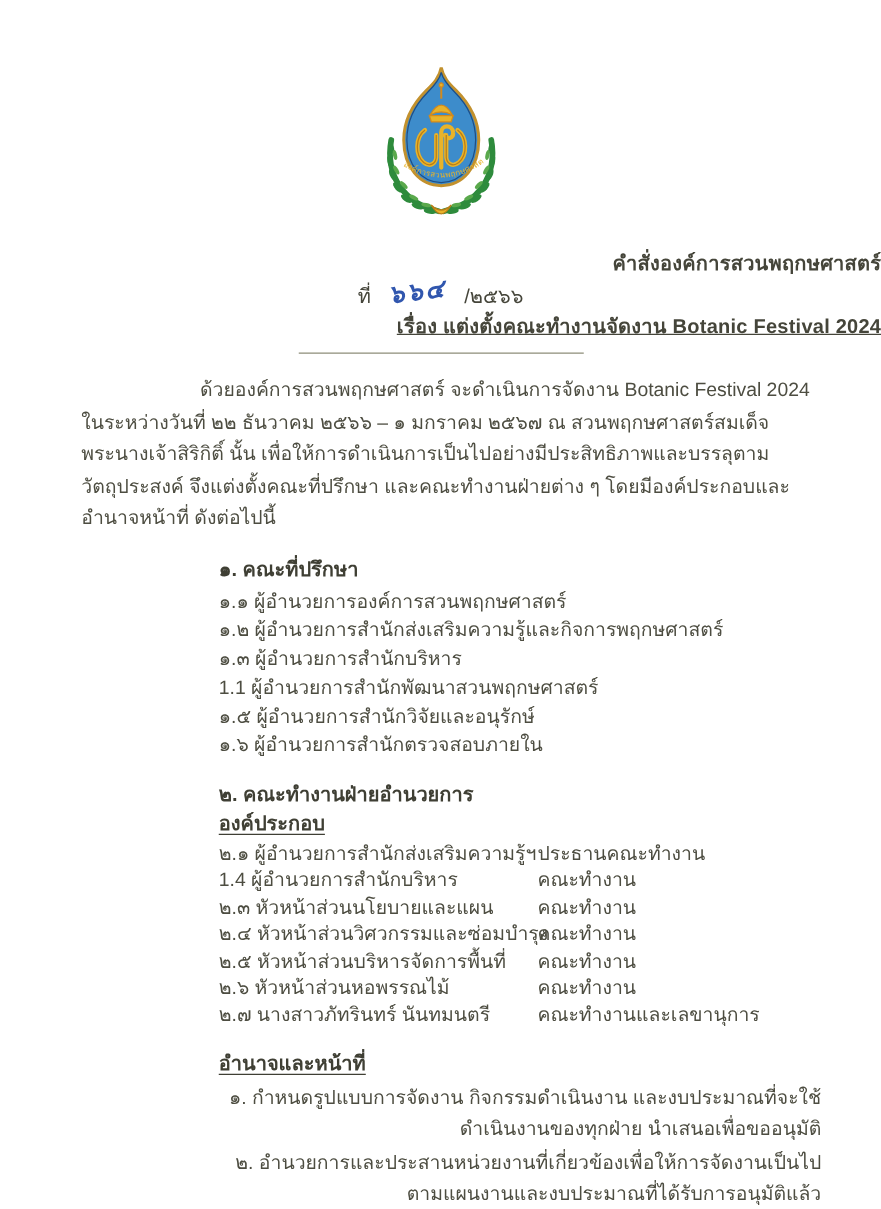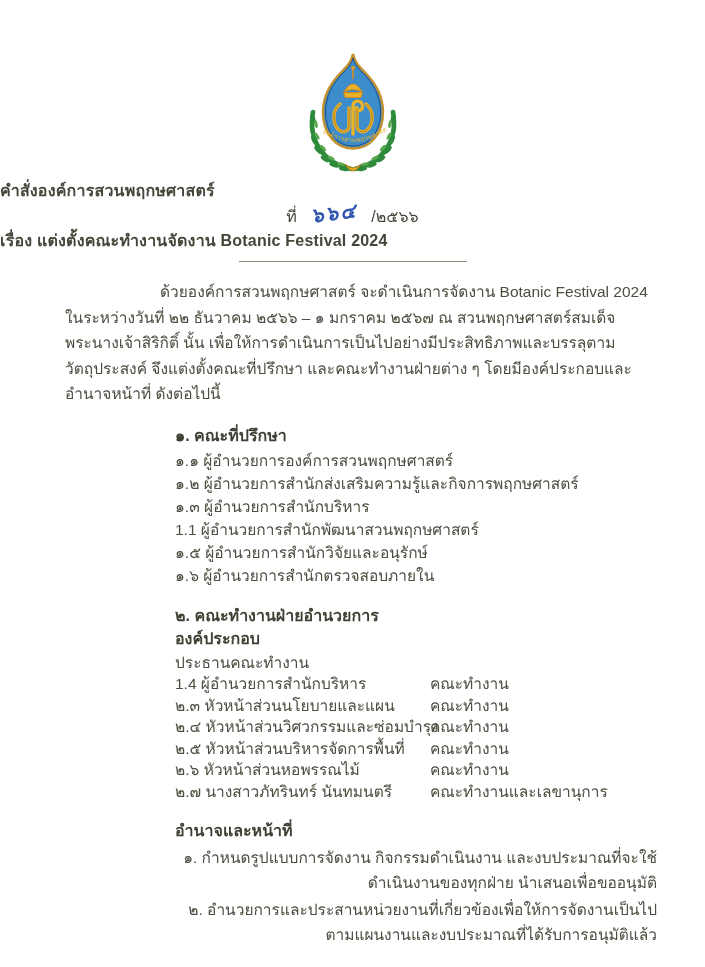--- a/index.html
+++ b/index.html
@@ -15,41 +15,41 @@
     background:#ffffff;
     color:#4d4d41;
     overflow:hidden;
   }
   .logo-wrap{
     width:100%;
     display:flex;justify-content:center;
     padding-top:52px;
   }
   .doc-head{
-    text-align:left;
-    margin-top:1px;
+    text-align:right;
+    margin-top:22px;
     line-height:23px;
     font-size:16px;
     color:#45453a;
   }
   .doc-title{font-weight:700;letter-spacing:.2px;}
   .number-line{
     display:flex;justify-content:center;align-items:baseline;
     gap:14px;margin-top:2px;font-size:16px;color:#45453a;
   }
   .hand{
     color:#3056ae;
     font-size:20px;
     font-style:italic;
     letter-spacing:2px;
     transform:rotate(-7deg) translateY(-2px);
     display:inline-block;
     font-weight:600;
   }
-  .subject-line{margin-top:1px;}
+  .subject-line{margin-top:1px;text-decoration:underline;}
   .sep-line{
     width:228px;height:0;
     border:none;border-top:1.6px solid #8d8d79;
     margin:9px auto 0 auto;
   }
   .body-text{
     position:relative;
     margin:0 50px 18px 65px;
     width:592px;
     font-size:15.5px;
@@ -64,20 +64,21 @@
   .sec-title{
     margin:17px 0 0 110px;
     font-weight:700;
     color:#3f3f34;
     font-size:16px;
     line-height:23px;
   }
   .plain-list{margin:2px 0 0 110px;line-height:23px;}
   .plain-list div{white-space:nowrap;}
   .underlined{
+    text-decoration:underline;
     text-underline-offset:3px;
     text-decoration-thickness:1.3px;
   }
   .member-rows{margin:2px 0 0 110px;line-height:21.5px;}
   .member-row{display:flex;}
   .member-name{width:255px;white-space:nowrap;}
   .member-role{white-space:nowrap;}
   p.duty{
     margin:2px 0 0 0;
     text-indent:108px;
@@ -186,20 +187,21 @@
       <div>๑.๓ ผู้อำนวยการสำนักบริหาร</div>
       <div>1.1 ผู้อำนวยการสำนักพัฒนาสวนพฤกษศาสตร์</div>
       <div>๑.๕ ผู้อำนวยการสำนักวิจัยและอนุรักษ์</div>
       <div>๑.๖ ผู้อำนวยการสำนักตรวจสอบภายใน</div>
     </div>
 
     <div class="sec-title">๒. คณะทำงานฝ่ายอำนวยการ</div>
     <div class="sec-title underlined" style="margin-top:0;">องค์ประกอบ</div>
     <div class="member-rows">
       <div class="member-row">
+        <span class="member-name">๒.๑ ผู้อำนวยการสำนักส่งเสริมความรู้ฯ</span>
         <span class="member-role">ประธานคณะทำงาน</span>
       </div>
       <div class="member-row">
         <span class="member-name">1.4 ผู้อำนวยการสำนักบริหาร</span>
         <span class="member-role">คณะทำงาน</span>
       </div>
       <div class="member-row">
         <span class="member-name">๒.๓ หัวหน้าส่วนนโยบายและแผน</span>
         <span class="member-role">คณะทำงาน</span>
       </div>

